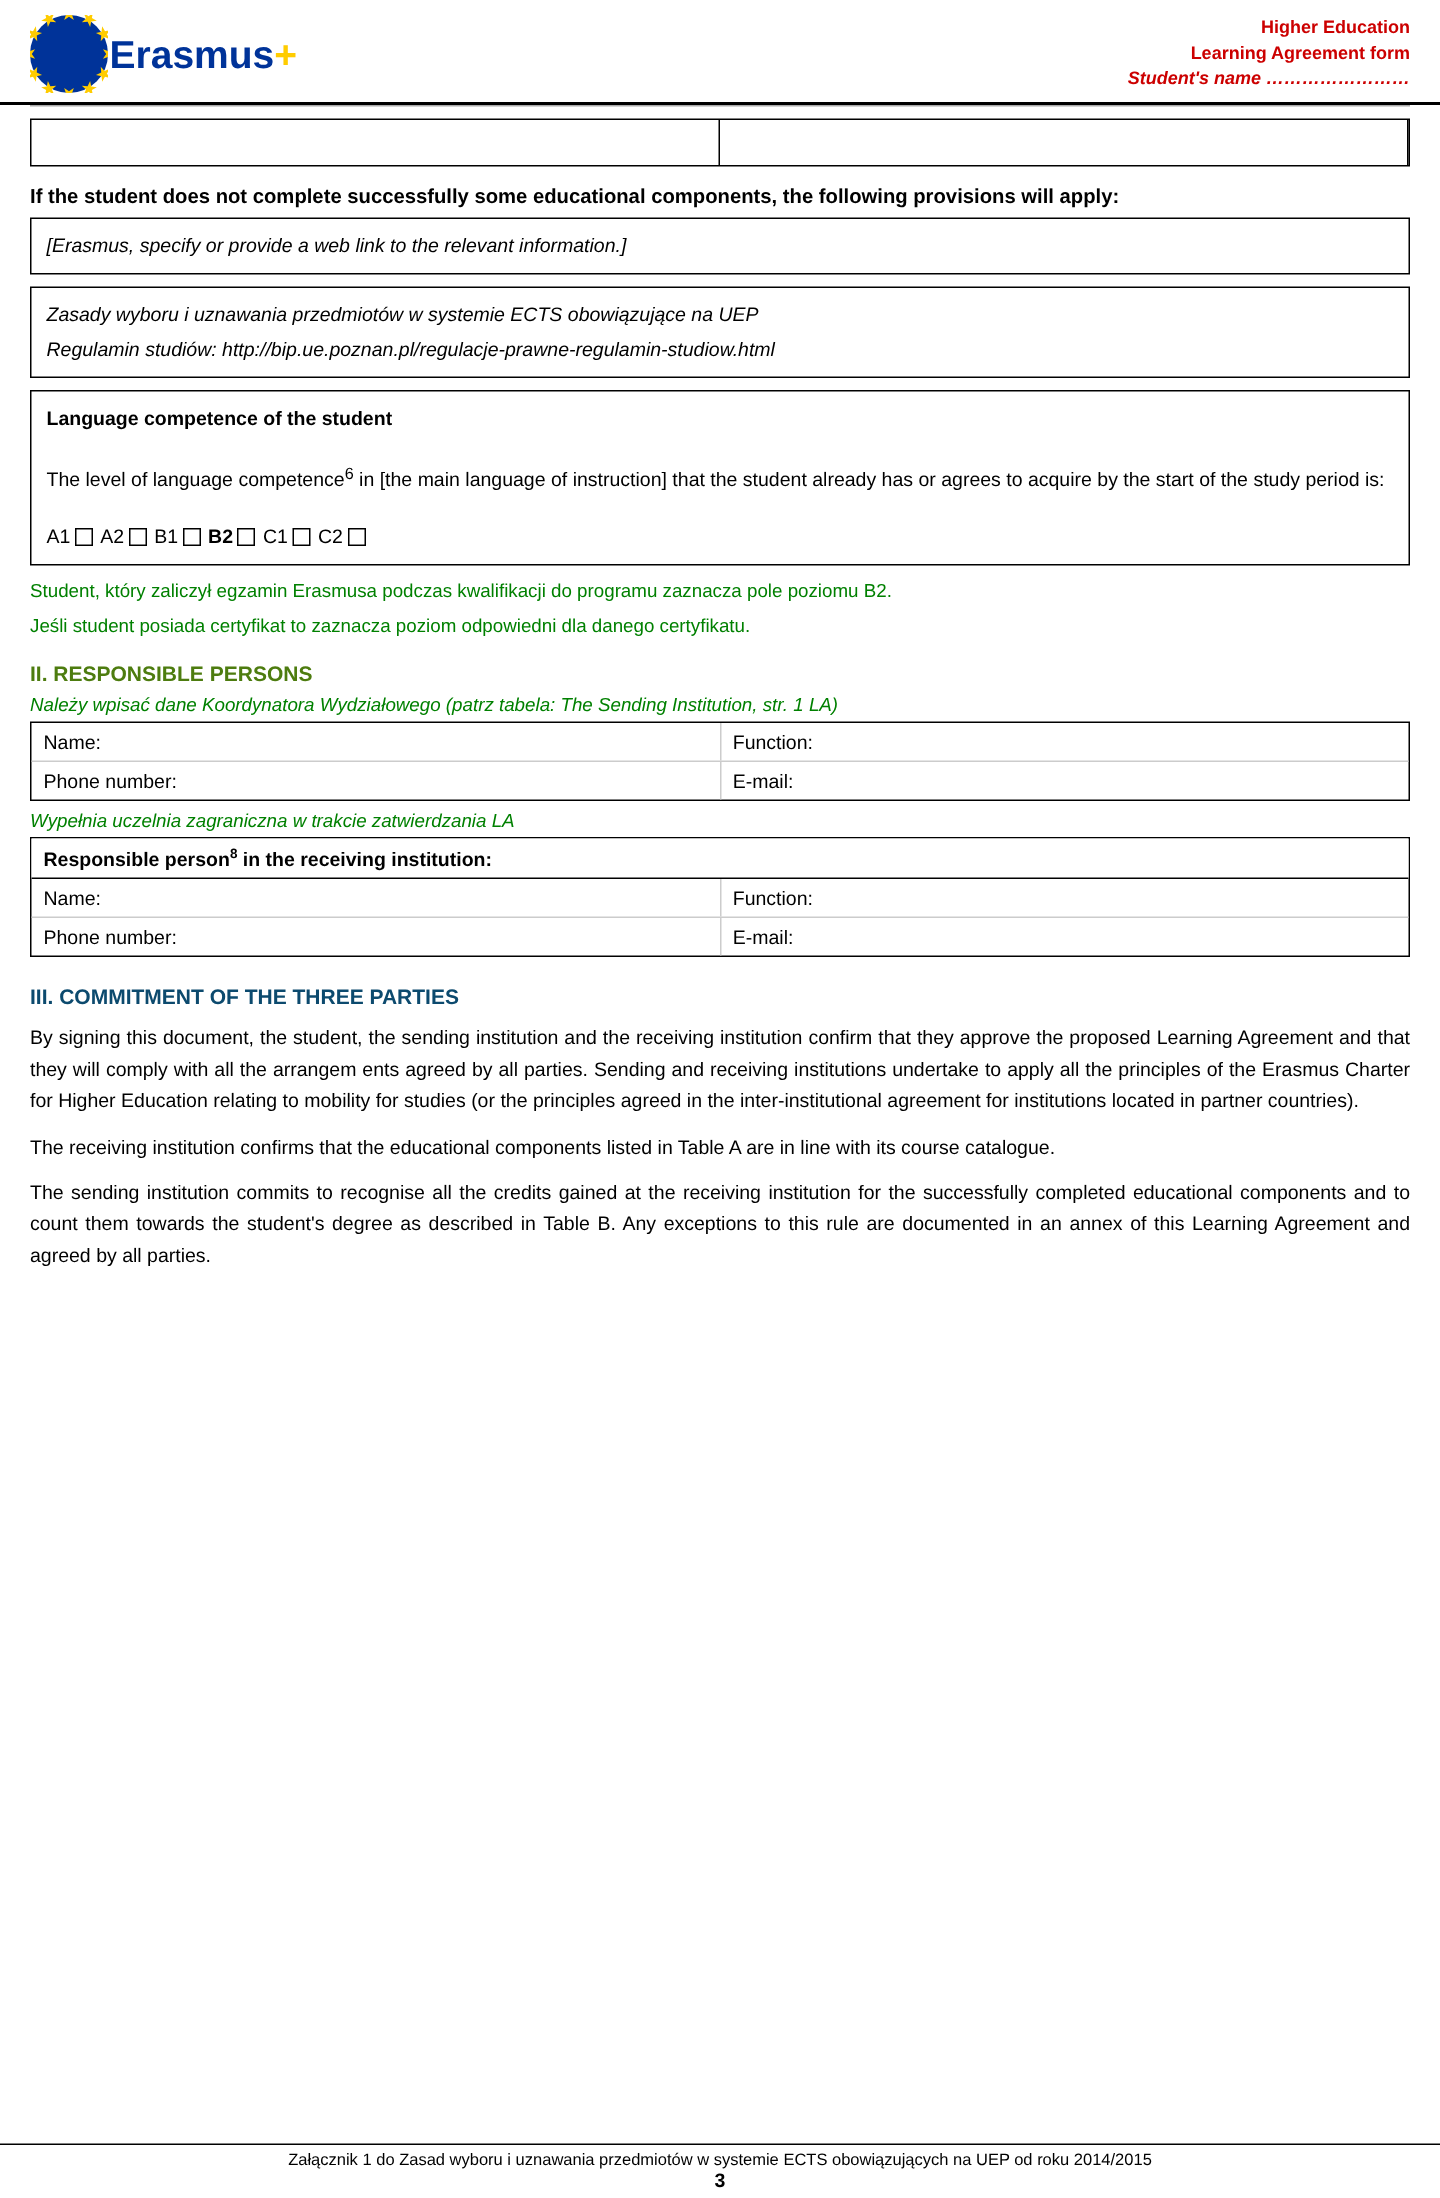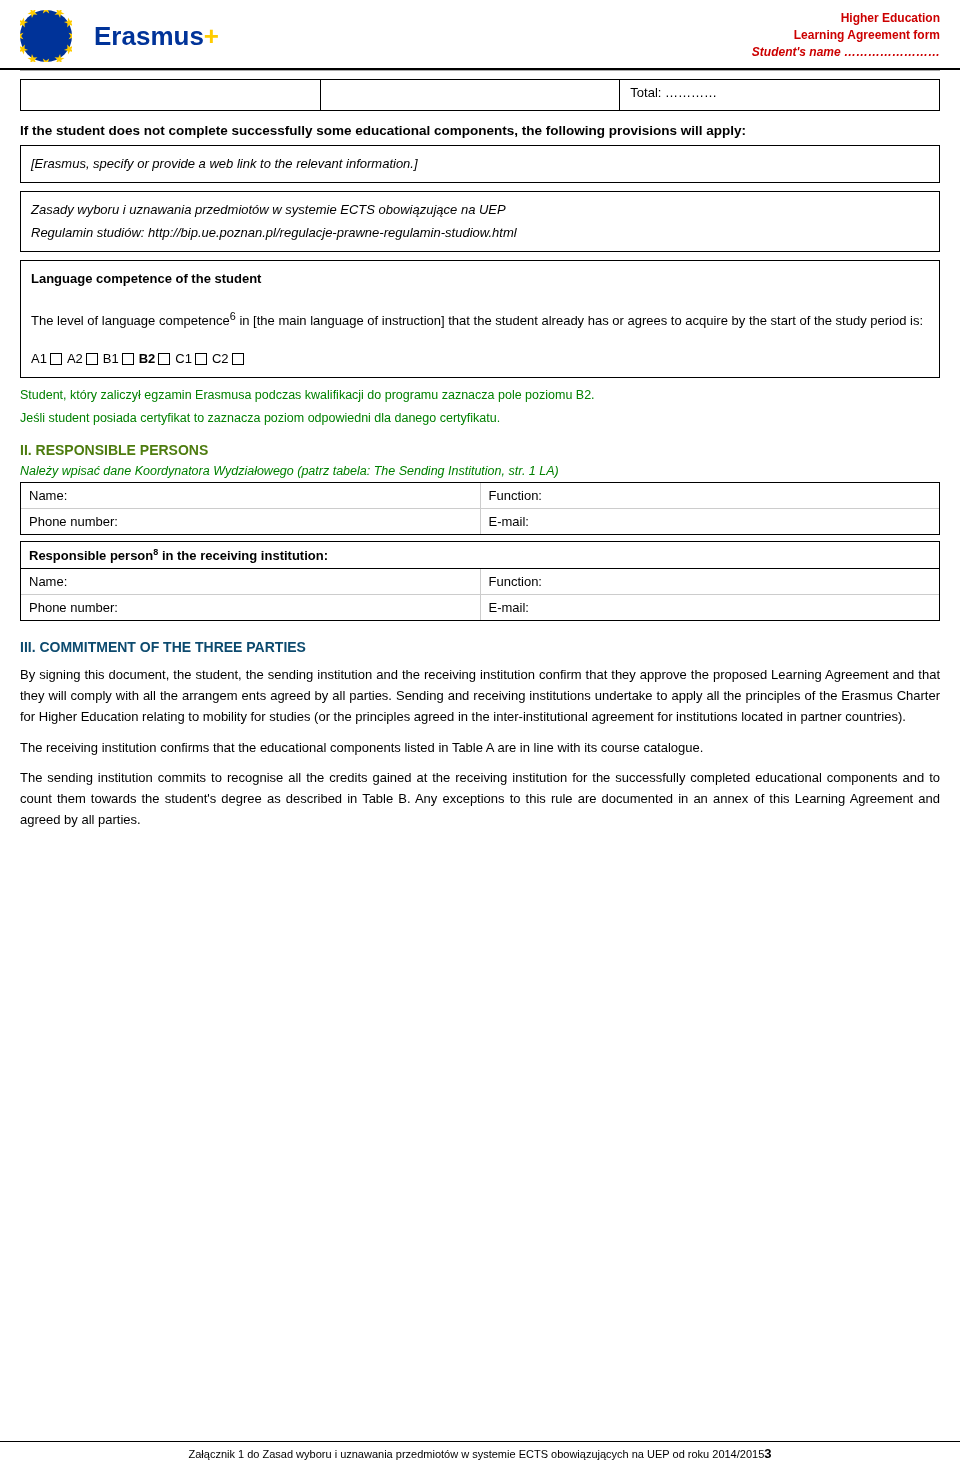--- a/index.html
+++ b/index.html
@@ -17,21 +17,21 @@
     .header {
       display: flex;
       align-items: flex-start;
       justify-content: space-between;
       padding: 10px 20px 6px 20px;
       border-bottom: 2px solid #000;
     }
     .logo-area {
       display: flex;
       align-items: center;
-      gap: 22px;
+      gap: 1px;
     }
     .eu-star-circle {
       width: 52px;
       height: 52px;
     }
     .erasmus-text {
       font-size: 26px;
       font-weight: bold;
       color: #003399;
     }
@@ -220,20 +220,21 @@
       position: absolute;
       bottom: 0;
       left: 0;
       right: 0;
       border-top: 1px solid #000;
       padding: 4px 20px;
       font-size: 11px;
       display: flex;
       justify-content: center;
       align-items: center;
+      flex-direction: column;
     }
     .footer-left { font-size: 11px; }
     .footer-right { font-size: 13px; font-weight: bold; }
 
     
   </style>
 </head>
 <body>
 
 <div class="header">
@@ -266,21 +267,20 @@
     <div class="title-line2">Learning Agreement form</div>
     <div class="title-line3">Student's name ……………………</div>
   </div>
 </div>
 
 <hr class="header-divider">
 
 <div class="total-row">
   <div class="total-cell-empty"></div>
   <div class="total-cell-empty2"></div>
-  <div class="total-cell-label">Total:  …………</div>
 </div>
 
 <div class="main-content">
 
   <p class="bold-intro">If the student does not complete successfully some educational components, the following provisions will apply:</p>
 
   <div class="info-box">
     <span>[Erasmus, specify or provide a web link to the relevant information.]</span>
   </div>
 
@@ -335,20 +335,21 @@
     <div class="resp-table-row">
       <div class="resp-table-cell">Name:</div>
       <div class="resp-table-cell">Function:</div>
     </div>
     <div class="resp-table-row">
       <div class="resp-table-cell">Phone number:</div>
       <div class="resp-table-cell">E-mail:</div>
     </div>
   </div>
 
+  <p class="fill-note">Wypełnia uczelnia zagraniczna w trakcie zatwierdzania LA</p>
 
   <div class="resp-table">
     <div class="resp-table-header">
       <span>Responsible person</span><sup>8</sup><span> in the receiving institution:</span>
     </div>
     <div class="resp-table-row">
       <div class="resp-table-cell">Name:</div>
       <div class="resp-table-cell">Function:</div>
     </div>
     <div class="resp-table-row">

